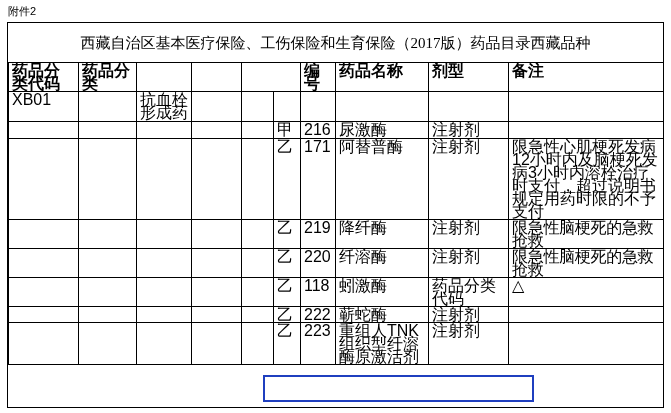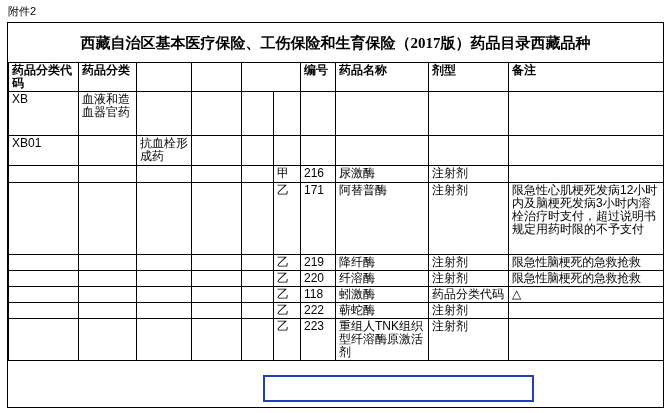--- a/index.html
+++ b/index.html
@@ -36,31 +36,31 @@
     top: 22px;
     width: 657px;
     height: 386px;
     border: 1px solid #000;
     box-sizing: border-box;
     background: #fff;
   }
   .doc-title {
     text-align: center;
     font-size: 15px;
-    font-weight: bold;
+    font-weight: normal;
     font-family: "Liberation Serif", serif;
     padding: 10px 4px 9px 4px;
     letter-spacing: 0px;
     line-height: 20px;
   }
   table.drug-table {
     border-collapse: collapse;
     width: 100%;
     table-layout: fixed;
-    font-size: 12px;
+    font-size: 16px;
     font-family: "Liberation Sans", sans-serif;
   }
   table.drug-table td, table.drug-table th {
     border: 1px solid #000;
     padding: 1px 3px;
     vertical-align: top;
     line-height: 13px;
     font-weight: normal;
     text-align: left;
     overflow: hidden;
@@ -113,32 +113,20 @@
           <th></th>
           <th></th>
           <th colspan="2"></th>
           <th>编号</th>
           <th>药品名称</th>
           <th>剂型</th>
           <th>备注</th>
         </tr>
       </thead>
       <tbody>
-        <tr style="height:44px">
-          <td>XB</td>
-          <td>血液和造血器官药</td>
-          <td></td>
-          <td></td>
-          <td></td>
-          <td class="cell-center"></td>
-          <td class="cell-center"></td>
-          <td></td>
-          <td></td>
-          <td></td>
-        </tr>
         <tr style="height:30px">
           <td>XB01</td>
           <td></td>
           <td>抗血栓形成药</td>
           <td></td>
           <td></td>
           <td class="cell-center"></td>
           <td class="cell-center"></td>
           <td></td>
           <td></td>

